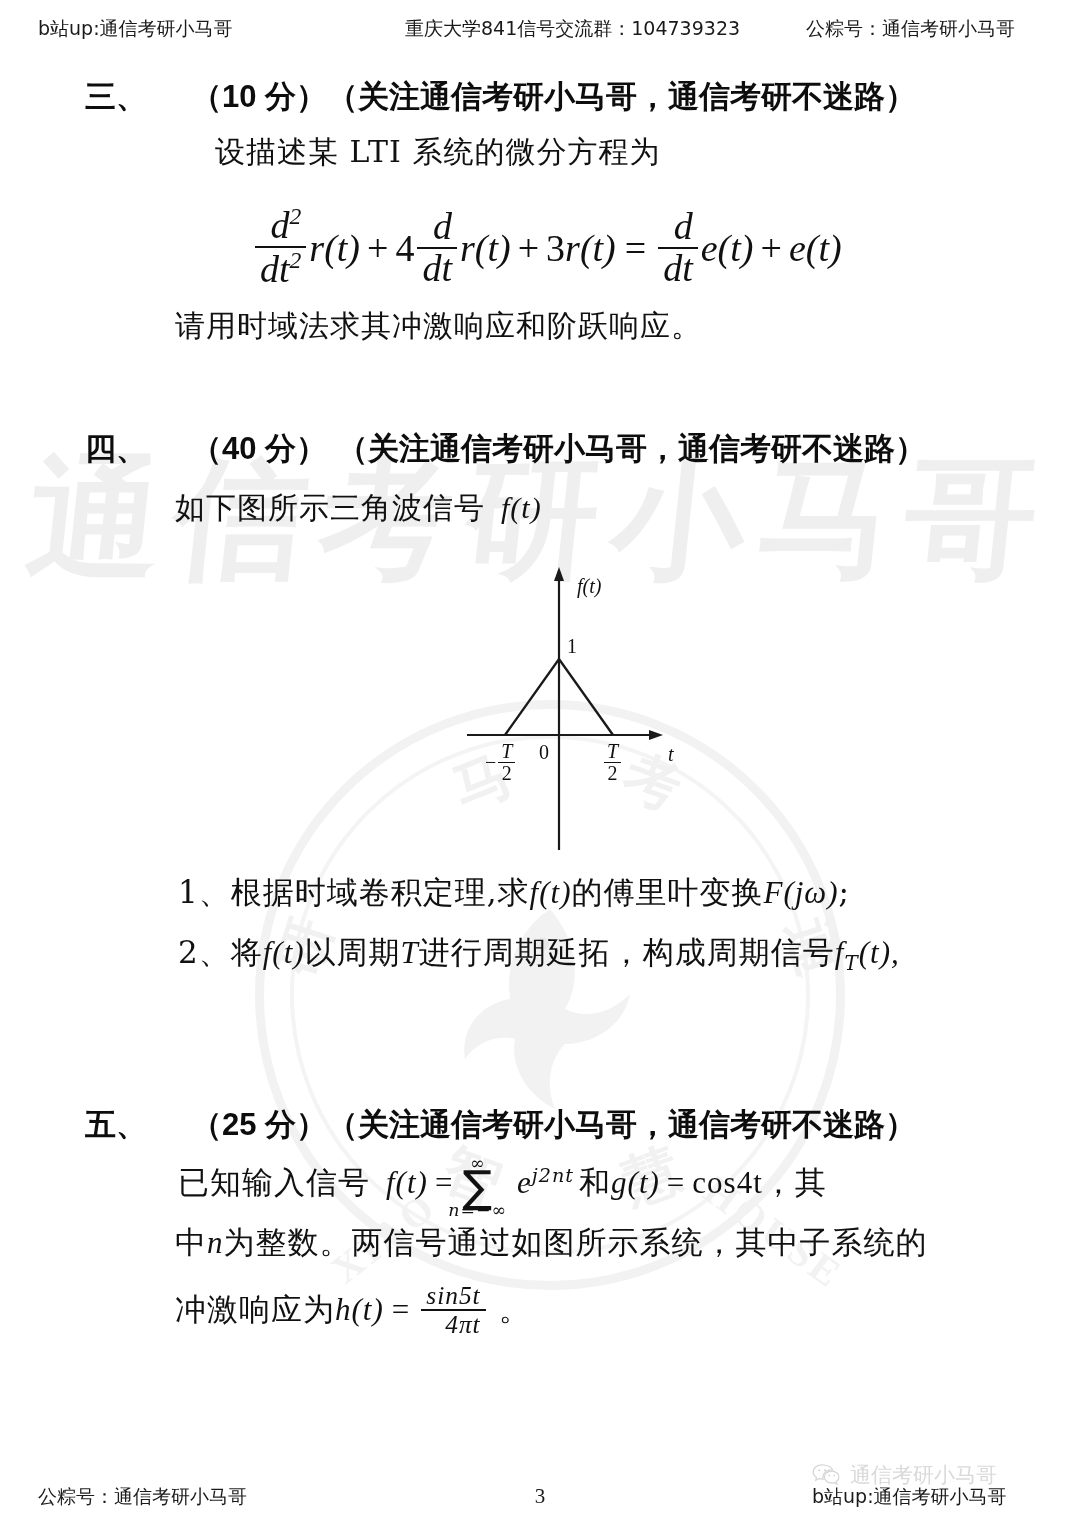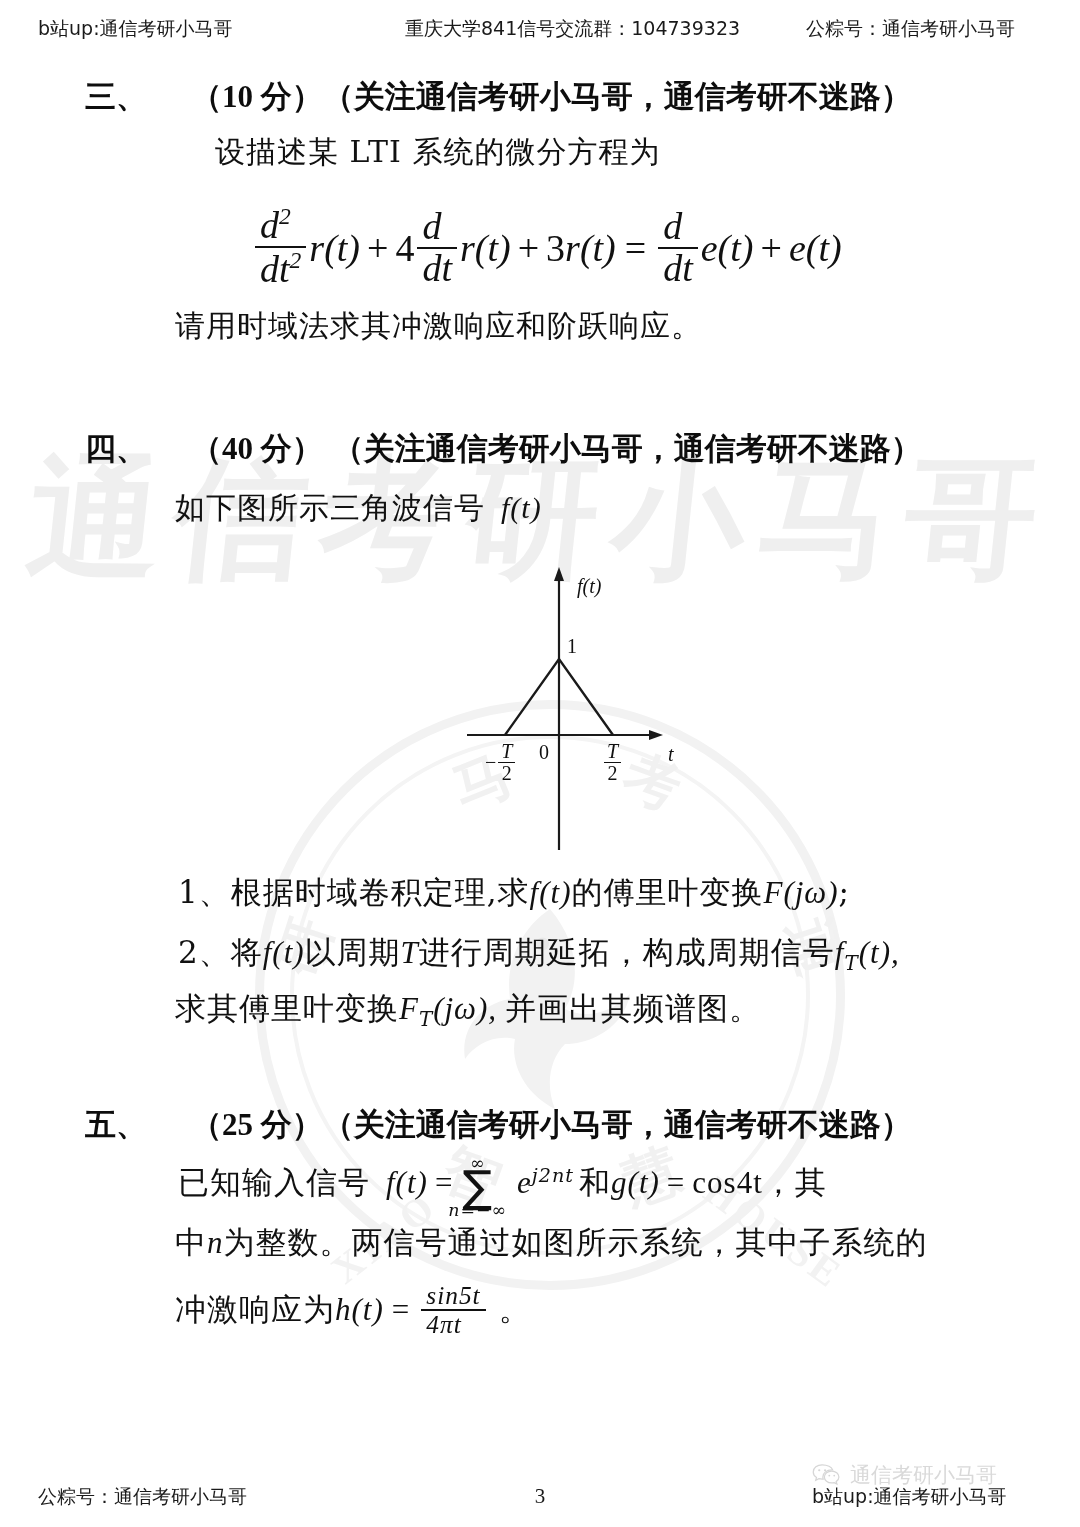--- a/index.html
+++ b/index.html
@@ -137,21 +137,21 @@
     font-family: "DejaVu Sans", sans-serif;
     font-size: 21px;
     color: #d9d9d9;
     white-space: nowrap;
   }
 
   
   .qhead {
     position: absolute;
     left: 85px;
-    font-family: Liberation Serif, serif;
+    font-family: Liberation Sans, sans-serif;
     font-weight: 700;
     font-size: 31px;
     letter-spacing: 0px;
     white-space: nowrap;
     color: #0d0d0d;
   }
   .qhead .qnum { display: inline-block; }
   .qhead .qgap { display: inline-block; width: 44px; }
 
   .body-line {
@@ -169,21 +169,21 @@
     font-family: "Liberation Serif", "DejaVu Serif", serif;
     font-style: italic;
     color: #111;
     white-space: nowrap;
   }
 
   
   .frac {
     display: inline-block;
     vertical-align: -0.52em;
-    text-align: left;
+    text-align: right;
     line-height: 1.05;
     margin: 0 3px;
   }
   .frac > .num { display: block; padding: 0 5px; }
   .frac > .den { display: block; padding: 0 5px; border-top: 2px solid #111; }
   .frac.small { font-size: 0.82em; vertical-align: -0.5em; }
 
   .up { font-style: normal; }
   sub.i { font-style: italic; font-size: 0.64em; }
   sup.i { font-style: italic; font-size: 0.62em; }
@@ -323,23 +323,20 @@
   </div>
 
   <div class="body-line" style="top:872px; left:178px; font-size:31px;">
     <span>1、</span><span>根据时域卷积定理,求</span><span style="font-family:'Liberation Serif',serif;font-style:italic;">f(t)</span><span>的傅里叶变换</span><span style="font-family:'Liberation Serif',serif;font-style:italic;">F(jω)</span><span>;</span>
   </div>
 
   <div class="body-line" style="top:932px; left:178px; font-size:31px;">
     <span>2、</span><span>将</span><span style="font-family:'Liberation Serif',serif;font-style:italic;">f(t)</span><span>以周期</span><span style="font-family:'Liberation Serif',serif;font-style:italic;">T</span><span>进行周期延拓，构成周期信号</span><span style="font-family:'Liberation Serif',serif;font-style:italic;">f</span><sub class="i">T</sub><span style="font-family:'Liberation Serif',serif;font-style:italic;">(t),</span>
   </div>
 
-  <div class="body-line" style="top:988px; left:175px; font-size:31px;">
-    <span>求其傅里叶变换</span><span style="font-family:'Liberation Serif',serif;font-style:italic;">F</span><sub class="i">T</sub><span style="font-family:'Liberation Serif',serif;font-style:italic;">(jω),</span><span style="display:inline-block;width:8px"></span><span>并画出其频谱图。</span>
-  </div>
 
   <div class="qhead" style="top:1104px;">
     <span class="qnum">五、</span><span class="qgap"></span><span>（25 分）</span><span>（关注通信考研小马哥，通信考研不迷路）</span>
   </div>
 
   <div class="body-line" style="top:1162px; left:178px; font-size:31px;">
     <span>已知输入信号</span><span style="display:inline-block;width:16px"></span><span style="font-family:'Liberation Serif',serif;font-style:italic;">f(t)</span><span style="padding:0 7px;font-family:'Liberation Serif',serif;">=</span><span class="sum">
       <span class="lim-top">∞</span>
       <span class="sg">∑</span>
       <span class="lim-bot">n=−∞</span>

